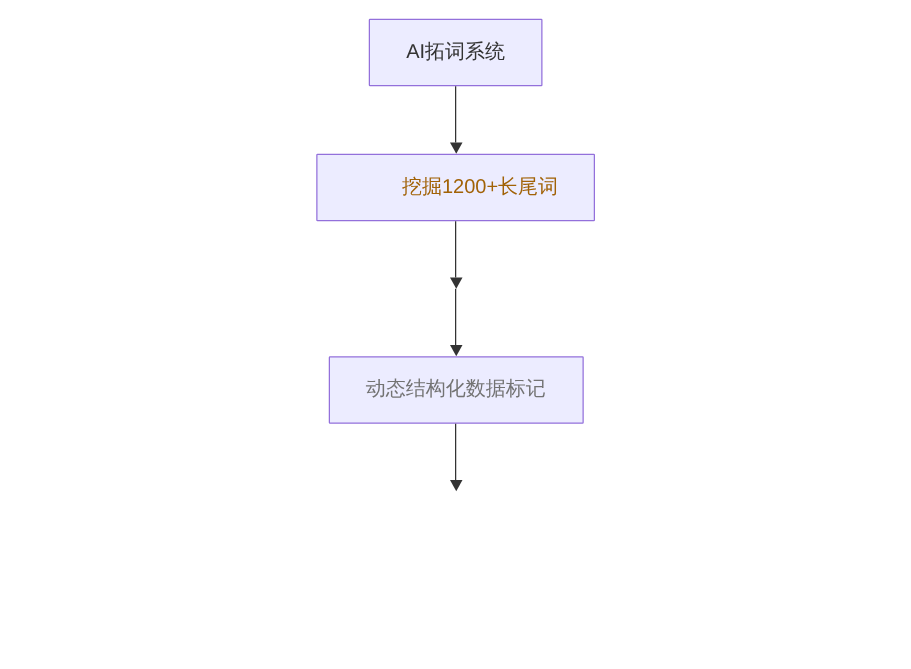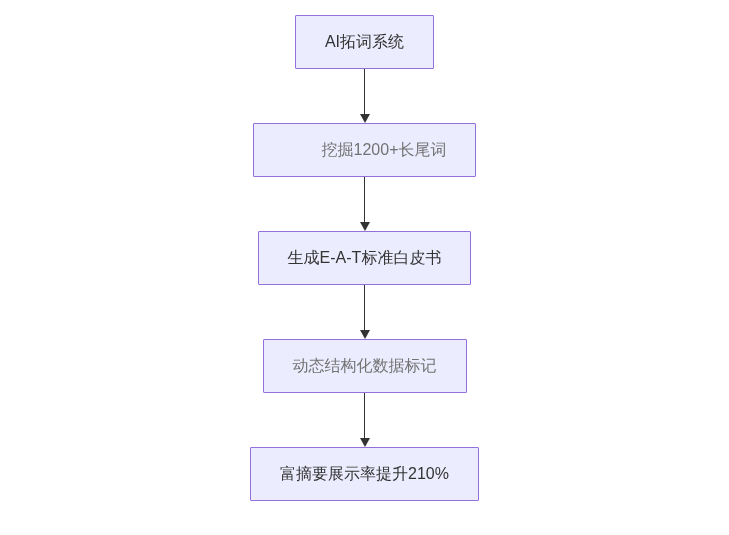--- a/index.html
+++ b/index.html
@@ -66,43 +66,37 @@
   <div class="node">
     <span style="color: rgb(51, 51, 51);">AI拓词系统</span>
   </div>
 
   <div class="arrow">
     <div class="line"></div>
     <div class="head"></div>
   </div>
 
   <div class="node">
-    <span style="color: #737373; margin-left: 39px;">挖掘1200+长尾词</span>
+    <span style="color: #a16207; margin-left: 39px;">挖掘1200+长尾词</span>
   </div>
 
   <div class="arrow">
     <div class="line"></div>
     <div class="head"></div>
   </div>
 
-  <div class="node">
-    <span style="color: rgb(51, 51, 51);">生成E-A-T标准白皮书</span>
-  </div>
 
   <div class="arrow">
     <div class="line"></div>
     <div class="head"></div>
   </div>
 
   <div class="node">
     <span style="color: #737373;">动态结构化数据标记</span>
   </div>
 
   <div class="arrow">
     <div class="line"></div>
     <div class="head"></div>
   </div>
 
-  <div class="node">
-    <span style="color: rgb(51, 51, 51);">富摘要展示率提升210%</span>
-  </div>
 
 </div>
 
 </body></html>

